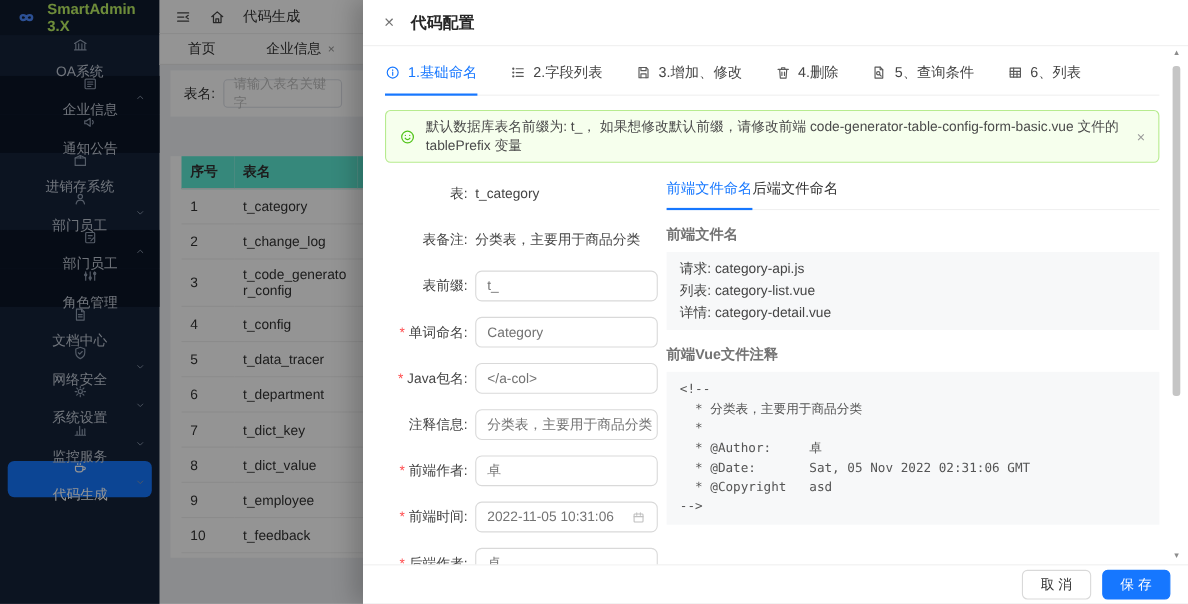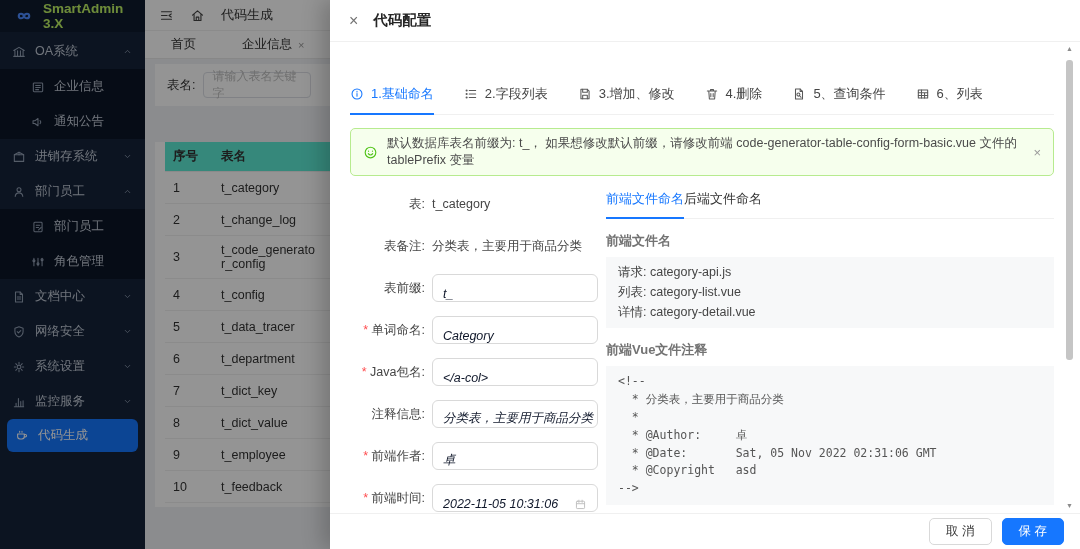--- a/index.html
+++ b/index.html
@@ -4,21 +4,21 @@
 <style>
   * { margin:0; padding:0; box-sizing:border-box; }
   body { font-family:"Liberation Sans", sans-serif; }
   .app { position:relative; width:1080px; height:549px; overflow:hidden; background:#f0f2f5; font-size:13px; }
 
   
   .sidebar { position:absolute; left:0; top:0; width:145px; height:100%; background:#15233a; color:#c2cad6; z-index:1; }
   .logo { height:32px; display:flex; align-items:center; gap:7px; padding:0 12px; background:#0f1b2e; color:#bef264; font-weight:bold; font-size:13.5px; }
   .logo svg { flex:none; }
   .menu { padding-top:2px; }
-  .menu-item { height:35px; display:flex; align-items:center; gap:9px; padding:0 12px; font-size:12.5px; color:#c2cad6; cursor:pointer; }
+  .menu-item { height:35px; display:flex; align-items:center; gap:9px; padding:0 12px; font-size:12.5px; color:#c2cad6; cursor:pointer;flex-direction:column; }
   .menu-item .mi-icon { flex:none; display:flex; color:#93a0b4; }
   .menu-item .chev { margin-left:auto; color:#8a97ab; display:flex; }
   .menu-item.lvl2 { padding-left:31px; background:#0c1627; }
   .menu-item.active { background:#1677ff; color:#fff; border-radius:6px; margin:0 7px; padding:0 7px 0 8px; height:33px; }
   .menu-item.active .mi-icon { color:#fff; }
 
   .main { position:absolute; left:145px; top:0; right:0; height:100%; z-index:1; }
   .topbar { height:30px; background:#fff; display:flex; align-items:center; gap:16px; padding:0 14px; color:#333; font-size:13px; }
   .topbar .tb-icon { display:flex; color:#444; }
   .pagetabs { height:29px; background:#fff; border-top:1px solid #f0f0f0; border-bottom:1px solid #e8e8e8; display:flex; align-items:center; gap:46px; padding:0 26px; font-size:12.5px; color:#333; }
@@ -36,35 +36,35 @@
   
   .mask { position:absolute; inset:0; background:rgba(0,0,0,0.42); z-index:2; }
 
   
   .drawer { position:absolute; top:0; left:330px; width:750px; height:549px; background:#fff; z-index:3; display:flex; flex-direction:column; box-shadow:-8px 0 20px rgba(0,0,0,.2); }
   .d-header { height:42px; flex:none; border-bottom:1px solid #f0f0f0; display:flex; align-items:center; gap:15px; padding:0 19px; }
   .d-close { color:#737373; font-size:16px; cursor:pointer; line-height:1; }
   .d-title { font-weight:bold; font-size:14.5px; color:#262626; }
   .d-body { flex:1; position:relative; padding:0 26px 0 20px; overflow:hidden; }
   .d-tabs { display:flex; gap:30px; padding-top:15px; border-bottom:1px solid #f0f0f0; font-size:13px; color:#454545; }
-  .d-tab { display:flex; align-items:center; gap:7px; padding-bottom:11px; position:relative; cursor:pointer;margin-top:28px; }
+  .d-tab { display:flex; align-items:center; gap:7px; padding-bottom:11px; position:relative; cursor:pointer; }
   .d-tab .dt-icon { display:flex; color:#595959; }
   .d-tab.active { color:#1677ff; }
   .d-tab.active .dt-icon { color:#1677ff; }
   .d-tab.active::after { content:""; position:absolute; left:0; right:0; bottom:-1px; height:2px; background:#1677ff; }
   .alert { margin-top:13px; background:#f6ffed; border:1px solid #b7eb8f; border-radius:5px; padding:6px 12px; font-size:12.5px; color:#4b4b4b; display:flex; align-items:center; gap:9px; }
   .alert .a-icon { flex:none; display:flex; color:#52c41a; }
   .alert .a-close { margin-left:auto; color:#999; font-size:13px; cursor:pointer; }
   .d-cols { display:flex; margin-top:14px; }
   .form { width:248px; flex:none; font-size:12.5px; color:#454545; }
   .f-row { display:flex; align-items:center; height:28px; margin-bottom:14px; }
   .f-label { width:75px; flex:none; text-align:right; margin-right:7px; white-space:nowrap; }
   .f-label.req::before { content:"* "; color:#ff4d4f; }
   .f-static { color:#454545; }
-  .f-input { flex:1; height:28px; border:1px solid #d9d9d9; border-radius:6px; padding:0 10px; display:flex; align-items:flex-end; color:#0f172a; background:#fff; min-width:0; white-space:nowrap; overflow:hidden;font-style:italic; }
+  .f-input { flex:1; height:28px; border:1px solid #d9d9d9; border-radius:6px; padding:0 10px; display:flex; align-items:center; color:#737373; background:#fff; min-width:0; white-space:nowrap; overflow:hidden; }
   .f-input .cal { margin-left:auto; color:#bfbfbf; display:flex; }
   .panel { flex:1; min-width:0; margin-left:8px; }
   .p-tabs { display:flex; font-size:13px; color:#333; border-bottom:1px solid #f0f0f0; }
   .p-tab { padding-bottom:10px; position:relative; cursor:pointer; }
   .p-tab.active { color:#1677ff; }
   .p-tab.active::after { content:""; position:absolute; left:0; right:0; bottom:-1px; height:2px; background:#1677ff; }
   .sec-title { font-weight:bold; font-size:13px; color:#737373; margin:13px 0 7px; }
   .graybox { background:#f7f8f9; padding:6px 12px; font-size:12.5px; color:#454545; line-height:1.58; }
   .codebox { background:#f7f8f9; padding:7px 12px; font-family:"DejaVu Sans Mono", monospace; font-size:11.5px; color:#555; white-space:pre; line-height:1.55; overflow:hidden; }
   .vscroll { position:absolute; right:6px; top:2px; bottom:2px; width:9px; }

